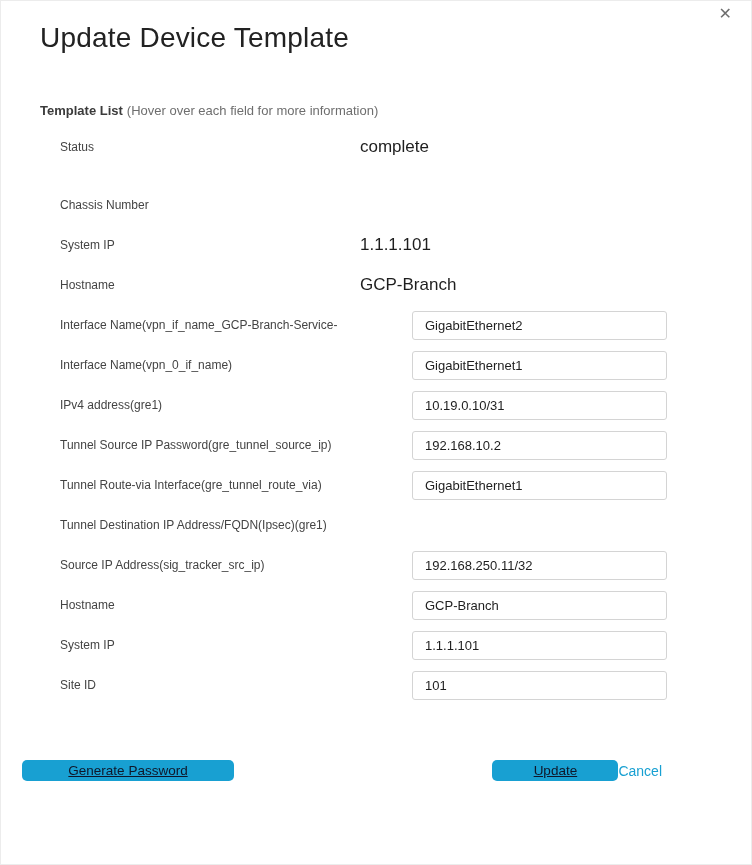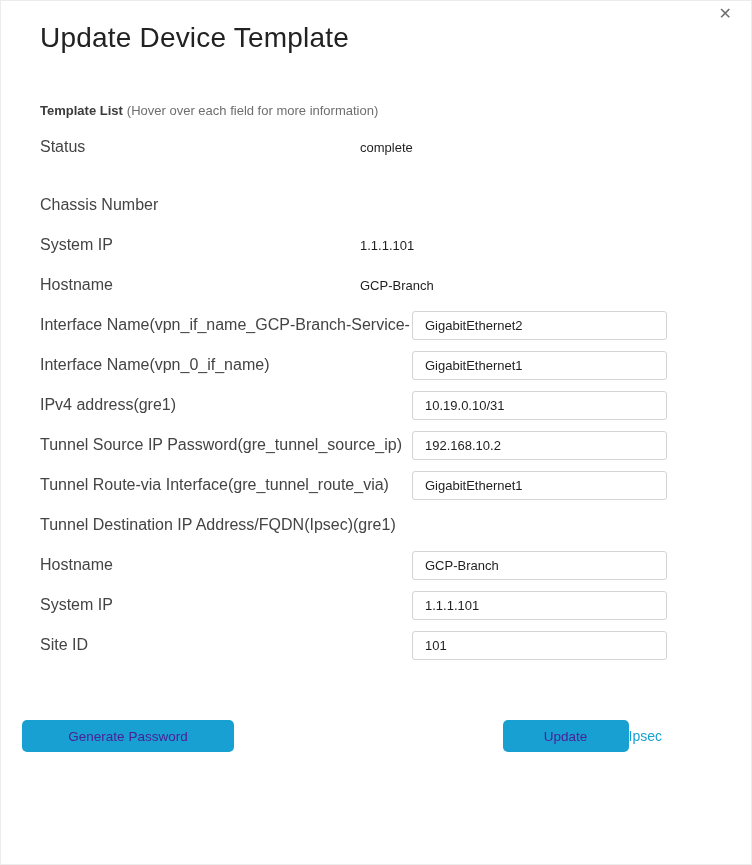--- a/index.html
+++ b/index.html
@@ -52,30 +52,31 @@
   }
   .row {
     display: flex;
     align-items: center;
     height: 40px;
   }
   .row.gap-after { margin-bottom: 18px; }
   .row-label {
     flex: 1;
     min-width: 0;
-    font-size: 16px;
+    font-size: 12px;
     color: #444444;
     white-space: nowrap;
     overflow: hidden;
     padding-right: 2px;
+    margin-left: 20px;
   }
   .row-value {
     width: 319px;
     padding-left: 12px;
-    font-size: 13px;
+    font-size: 17px;
     color: #1e1e1e;
   }
   .row-input {
     width: 255px;
     height: 29px;
     border: 1px solid #d4d4d4;
     border-radius: 3px;
     padding: 0 12px;
     font-size: 13px;
     color: #1e1e1e;
@@ -86,25 +87,26 @@
   .footer {
     margin-top: 55px;
     padding: 0 89px 0 21px;
     display: flex;
     align-items: center;
     justify-content: space-between;
   }
   .btn {
     border: none;
     border-radius: 5px;
-    height: 32px;
-    color: #4c1d95;
+    height: 21px;
+    color: #0f172a;
     font-size: 13.5px;
     font-family: "Liberation Sans", sans-serif;
     cursor: pointer;
+    text-decoration: underline;
   }
   .btn-generate { width: 212px; }
   .footer-right {
     display: flex;
     align-items: center;
   }
   .btn-update { width: 126px; }
   .cancel-link {
     font-size: 14px;
     cursor: pointer;
@@ -158,34 +160,38 @@
         <input type="text" class="row-input" value="192.168.10.2" style="">
       </div>
       <div class="row">
         <div class="row-label">Tunnel Route-via Interface(gre_tunnel_route_via)</div>
         <input type="text" class="row-input" value="GigabitEthernet1" style="">
       </div>
       <div class="row">
         <div class="row-label">Tunnel Destination IP Address/FQDN(Ipsec)(gre1)</div>
       </div>
       <div class="row">
+        <div class="row-label">Source IP Address(sig_tracker_src_ip)</div>
+        <input type="text" class="row-input" value="192.168.250.11/32" style="">
+      </div>
+      <div class="row">
         <div class="row-label">Hostname</div>
         <input type="text" class="row-input" value="GCP-Branch" style="">
       </div>
       <div class="row">
         <div class="row-label">System IP</div>
         <input type="text" class="row-input" value="1.1.1.101" style="">
       </div>
       <div class="row">
         <div class="row-label">Site ID</div>
         <input type="text" class="row-input" value="101" style="">
       </div>
     </div>
 
   <div class="footer">
     <button class="btn btn-generate" style="background-color: rgb(24, 160, 210);">Generate Password</button>
     <div class="footer-right">
       <button class="btn btn-update" style="background-color: rgb(24, 160, 210);">Update</button>
-      <a class="cancel-link" style="color: rgb(24, 160, 210);">Ipsec</a>
+      <a class="cancel-link" style="color: rgb(24, 160, 210);">Cancel</a>
     </div>
   </div>
 
 </div>
 
 </body></html>

